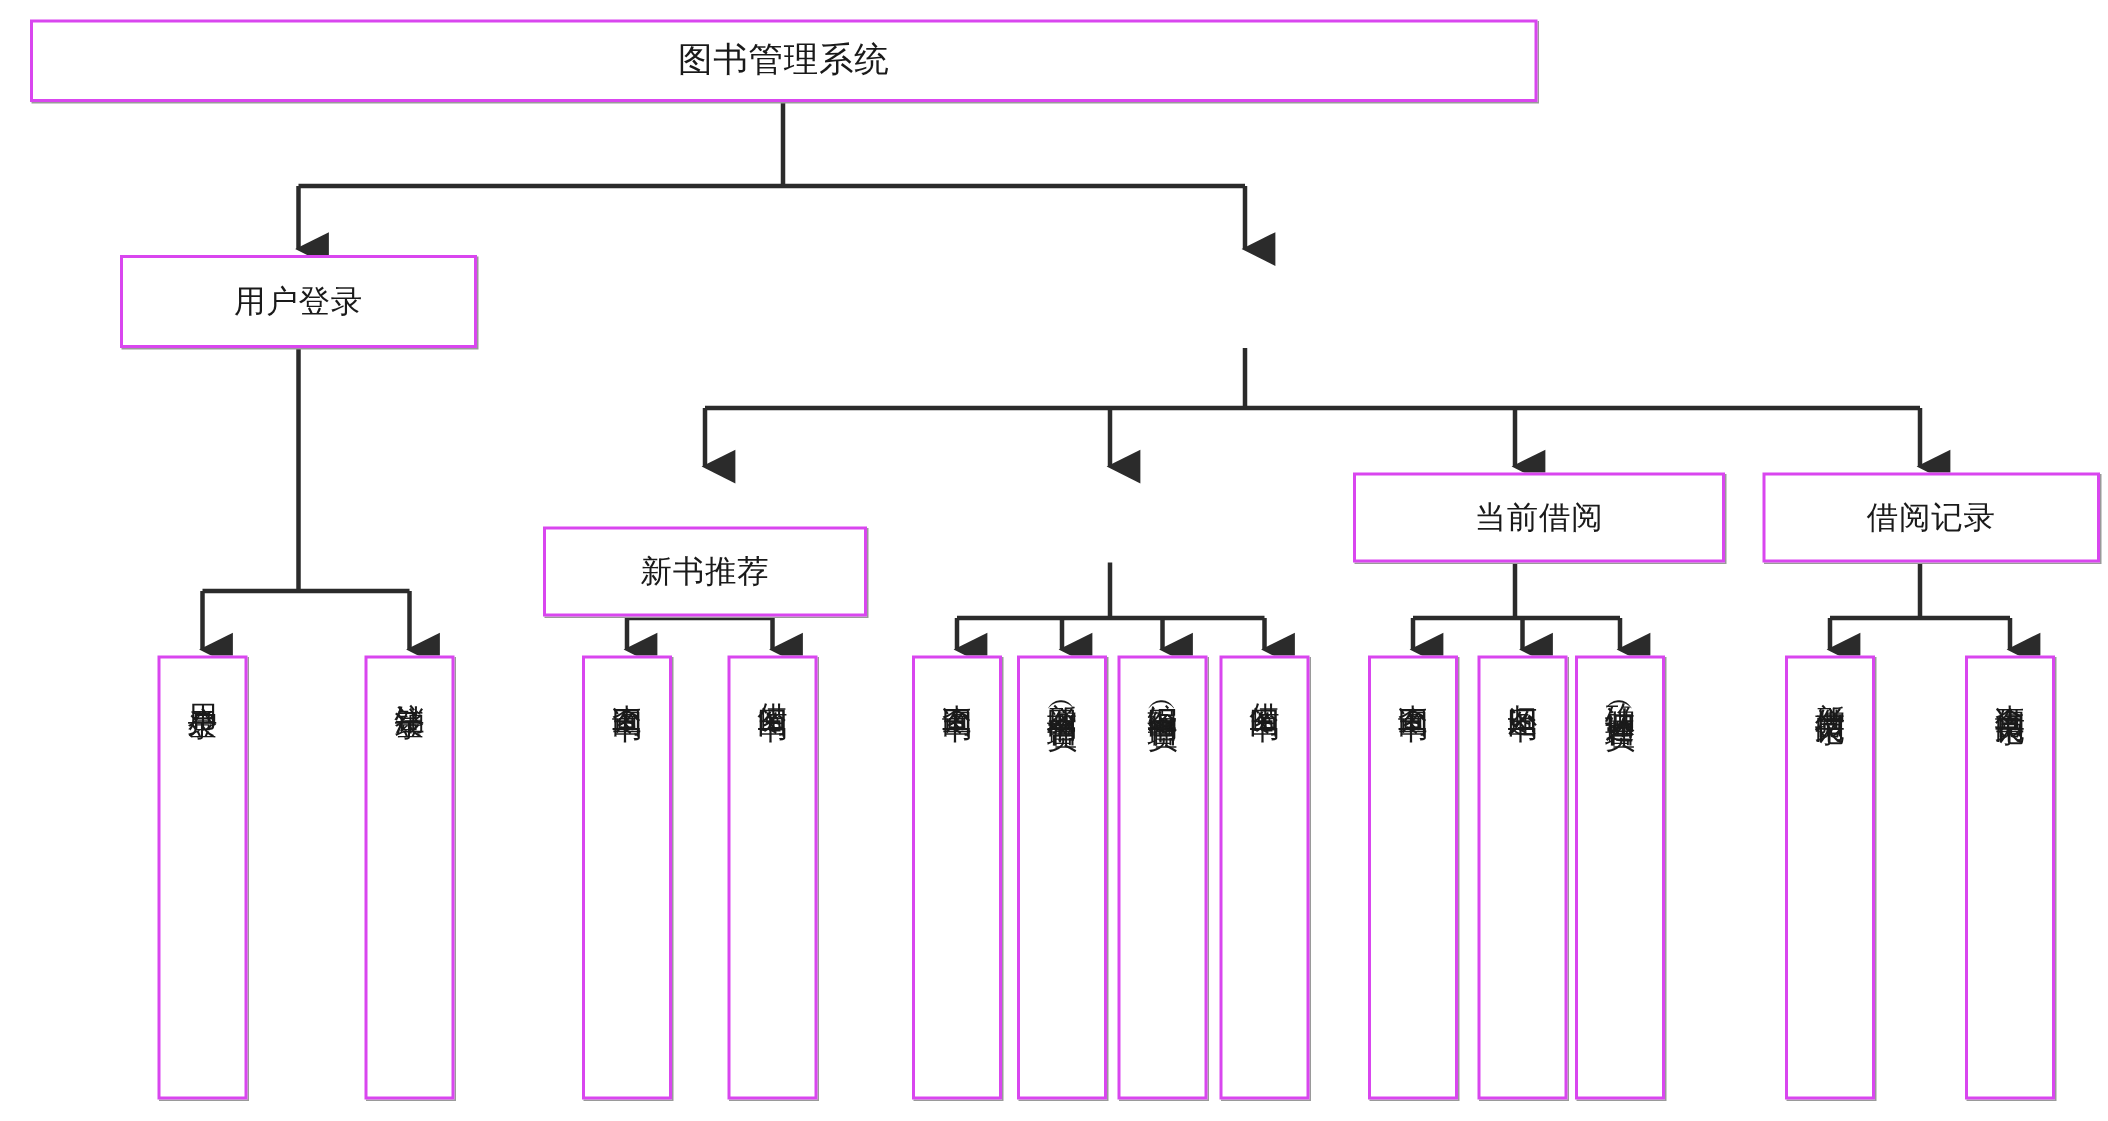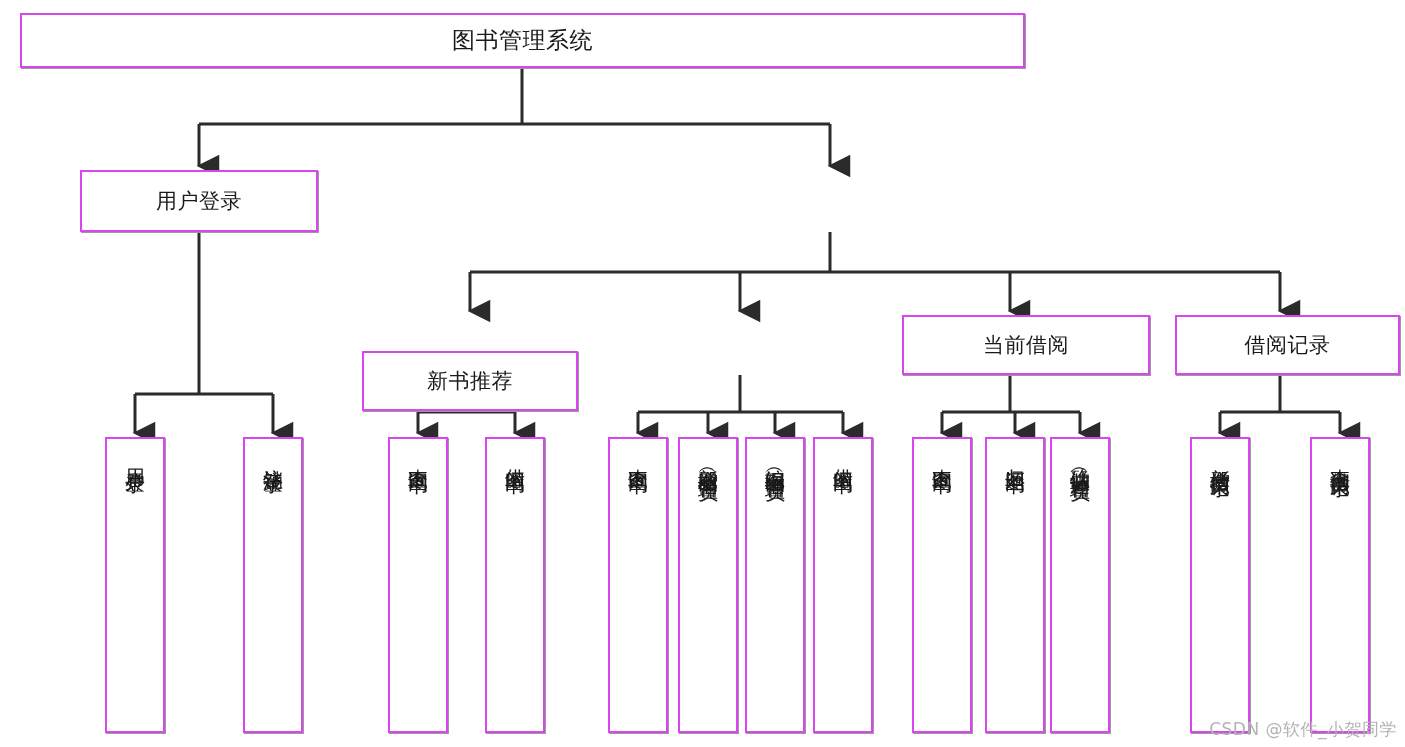--- a/index.html
+++ b/index.html
@@ -184,15 +184,14 @@
     <span class="label">确认归还（管理员）</span>
   </div>
 
   <div class="node leaf vert" style="left:1190px; top:437px; width:60px; height:296px;">
     <span class="label">新增借阅记录</span>
   </div>
   <div class="node leaf vert" style="left:1310px; top:437px; width:60px; height:296px;">
     <span class="label">查询借阅记录</span>
   </div>
 
-  <div id="watermark">CSDN @软件_小贺同学</div>
 
 </div>
 
 </body></html>

